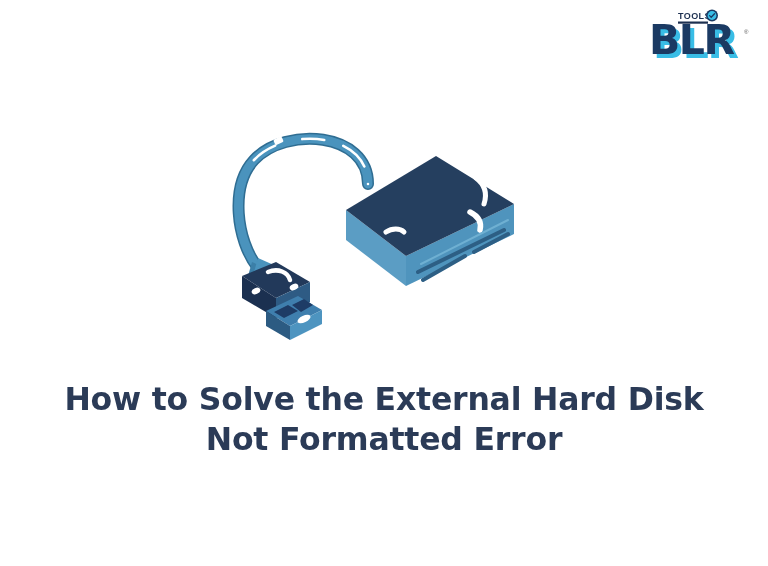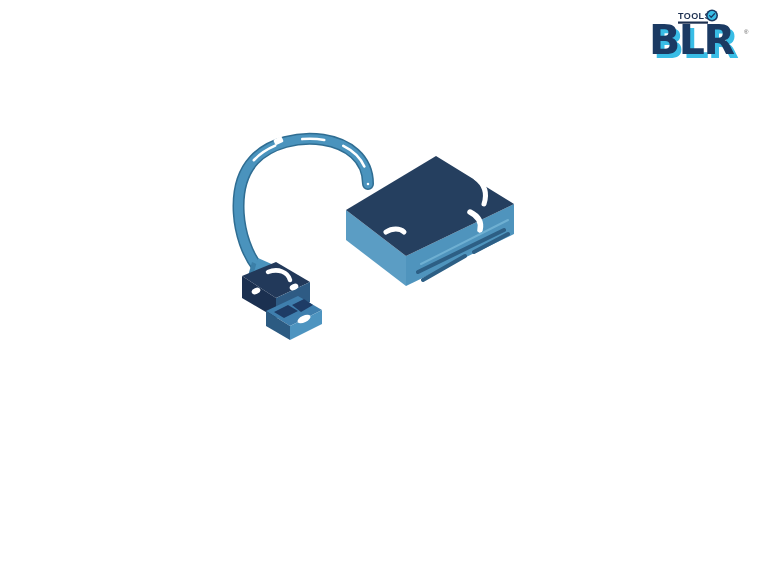--- a/index.html
+++ b/index.html
@@ -164,14 +164,18 @@
 
         <path d="M200 160 L286 118" stroke="#2d5f85" stroke-width="4" stroke-linecap="round"></path>
         <path d="M205 168 L247 144" stroke="#2d5f85" stroke-width="4" stroke-linecap="round"></path>
         <path d="M256 140 L290 122" stroke="#2d5f85" stroke-width="4" stroke-linecap="round"></path>
         <path d="M203 152 L290 108" stroke="#6fb0d2" stroke-width="2" stroke-linecap="round"></path>
       </g>
 
     </svg>
   </div>
 
+  <h1 id="headline">
+    <span class="hl-line">How to Solve the External Hard Disk</span>
+    <span class="hl-line">Not Formatted Error</span>
+  </h1>
 
 </div>
 
 </body></html>

